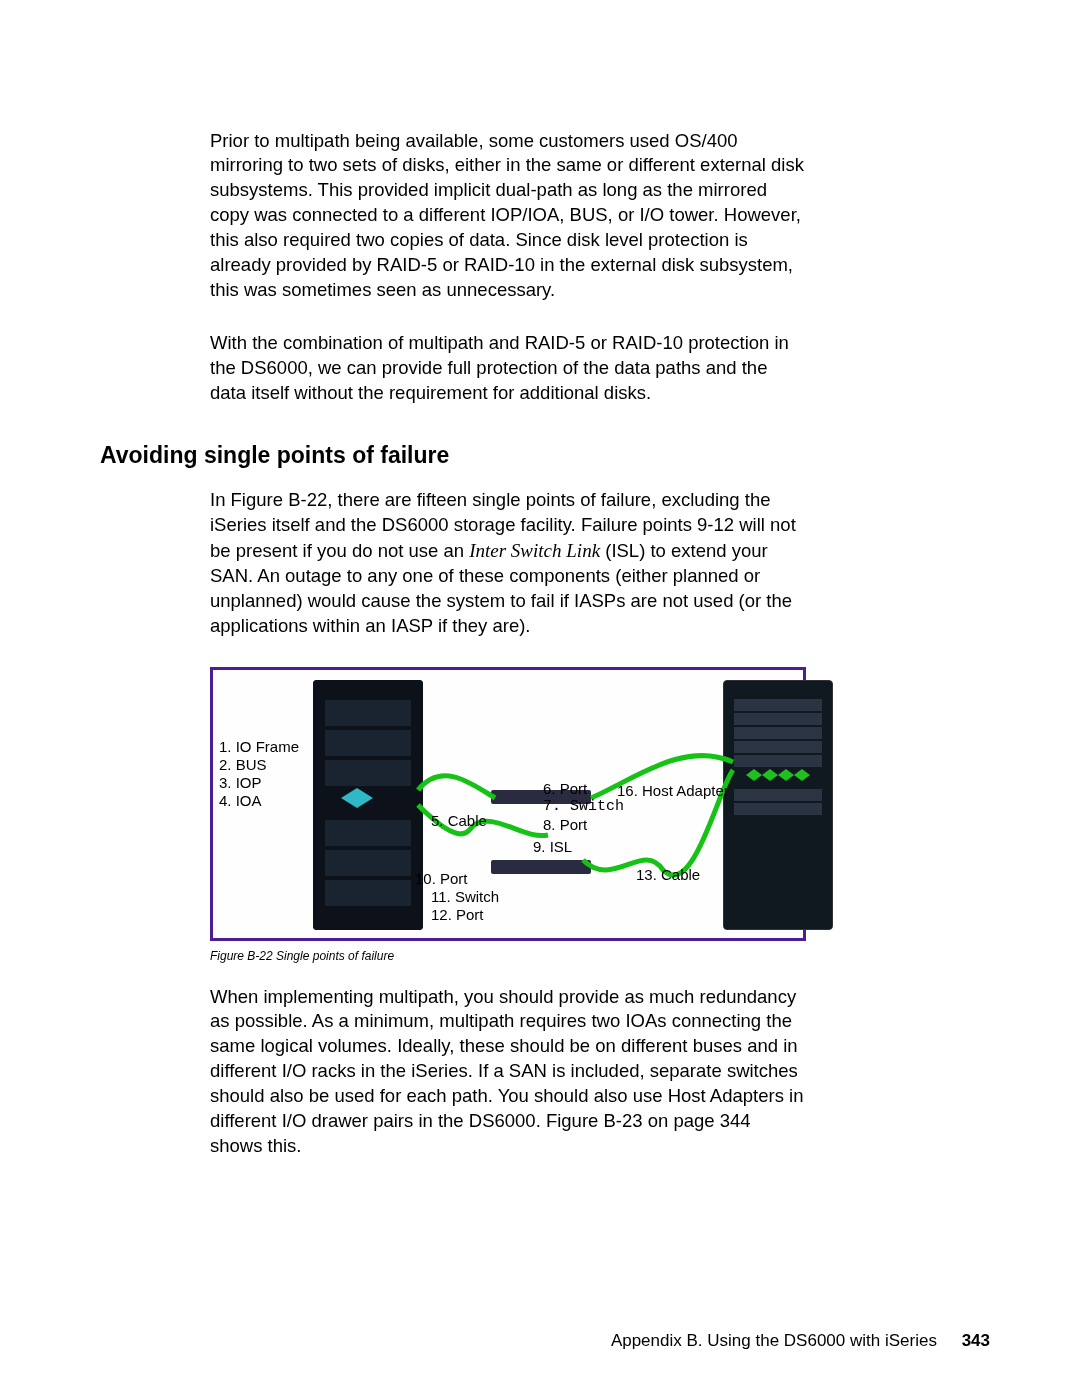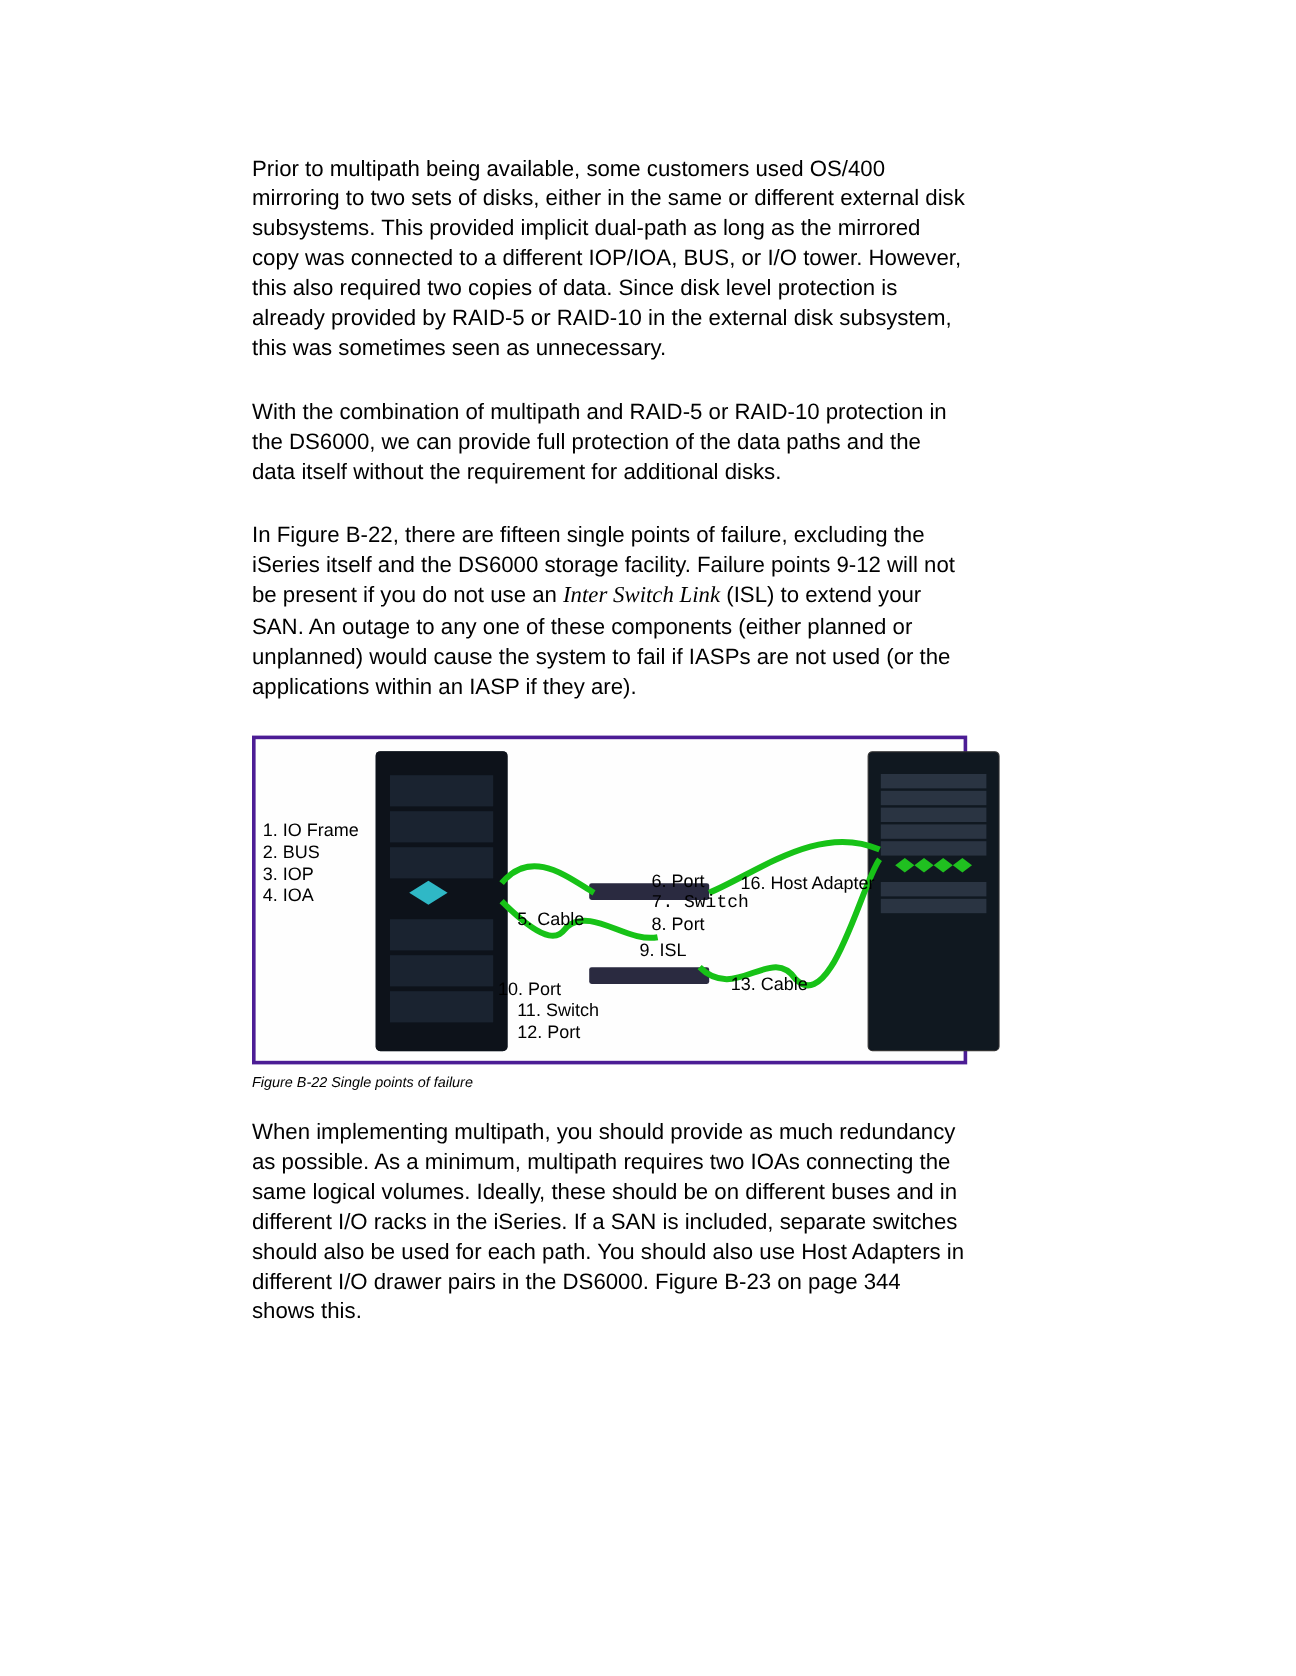--- a/index.html
+++ b/index.html
@@ -65,20 +65,21 @@
 </style>
 </head>
 <body>
 
 <div class="page">
 
   <p class="body-text">Prior to multipath being available, some customers used OS/400 mirroring to two sets of disks, either in the same or different external disk subsystems. This provided implicit dual-path as long as the mirrored copy was connected to a different IOP/IOA, BUS, or I/O tower. However, this also required two copies of data. Since disk level protection is already provided by RAID-5 or RAID-10 in the external disk subsystem, this was sometimes seen as unnecessary.</p>
 
   <p class="body-text">With the combination of multipath and RAID-5 or RAID-10 protection in the DS6000, we can provide full protection of the data paths and the data itself without the requirement for additional disks.</p>
 
+  <div class="section-heading">Avoiding single points of failure</div>
 
   <p class="body-text">
     <span>In Figure B-22, there are fifteen single points of failure, excluding the iSeries itself and the DS6000 storage facility. Failure points 9-12 will not be present if you do not use an </span><span class="em">Inter Switch Link</span><span> (ISL) to extend your SAN. An outage to any one of these components (either planned or unplanned) would cause the system to fail if IASPs are not used (or the applications within an IASP if they are).</span>
   </p>
 
   <div class="figure">
 
     <div class="rack left">
       <svg width="110" height="250">
         <rect x="0" y="0" width="110" height="250" fill="#0d121a" rx="4"></rect>
@@ -129,21 +130,25 @@
     <div style="left:6px; top:122px;">4. IOA</div>
 
     <div style="left:218px; top:142px;">5. Cable</div>
     <div style="left:330px; top:110px;">6. Port</div>
     <div style="left:330px; top:128px;font-family:Liberation Mono, monospace;">7. Switch</div>
     <div style="left:330px; top:146px;">8. Port</div>
     <div style="left:320px; top:168px;">9. ISL</div>
     <div style="left:202px; top:200px;">10. Port</div>
     <div style="left:218px; top:218px;">11. Switch</div>
     <div style="left:218px; top:236px;">12. Port</div>
-    <div style="left:396px; top:196px;text-align:right;">13. Cable</div>
+    <div style="left:423px; top:196px;text-align:right;">13. Cable</div>
     <div style="left:404px; top:112px;">16. Host Adapter</div>
   </div>
 
   <div class="figure-caption">Figure B-22   Single points of failure</div>
 
   <p class="body-text">When implementing multipath, you should provide as much redundancy as possible. As a minimum, multipath requires two IOAs connecting the same logical volumes. Ideally, these should be on different buses and in different I/O racks in the iSeries. If a SAN is included, separate switches should also be used for each path. You should also use Host Adapters in different I/O drawer pairs in the DS6000. Figure B-23 on page 344 shows this.</p>
 
+  <div class="footer">
+    <span>Appendix B. Using the DS6000 with iSeries</span>
+    <span class="pnum">343</span>
+  </div>
 </div>
 
 </body></html>

